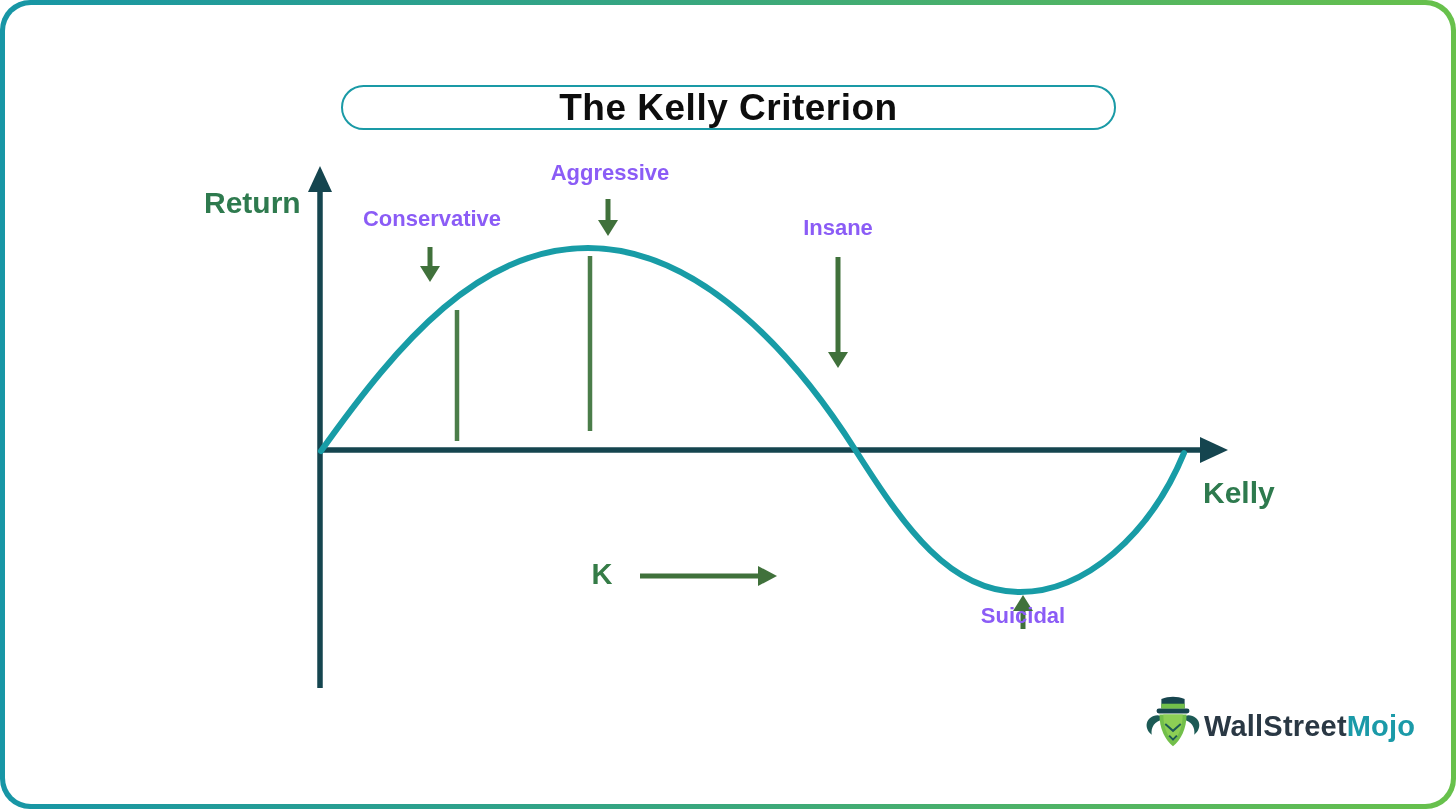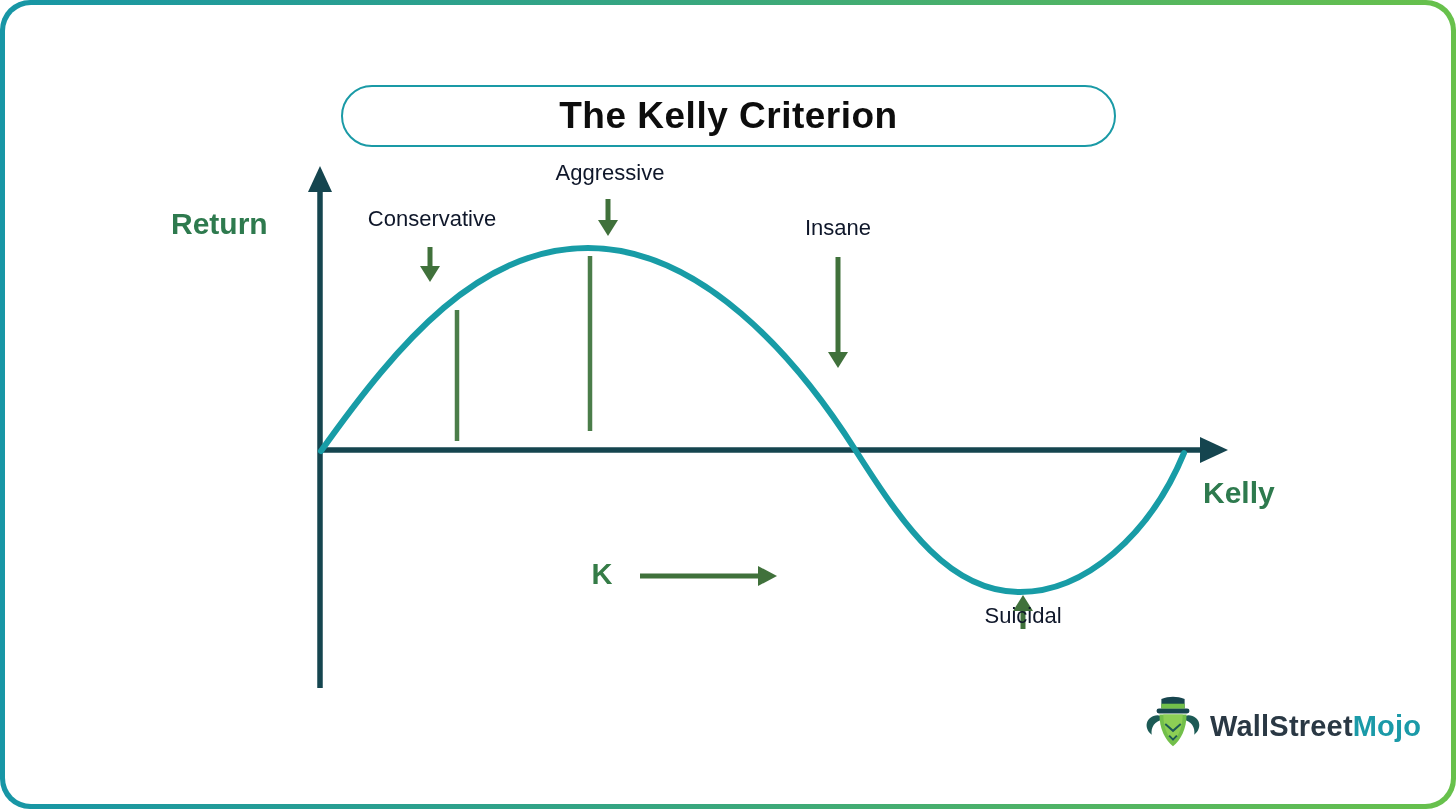--- a/index.html
+++ b/index.html
@@ -11,48 +11,48 @@
   
   .frame {
     position: absolute; inset: 0; border-radius: 30px;
     background: linear-gradient(90deg, #1796a6 0%, #3aa87c 50%, #68c14b 100%);
   }
   .frame-inner {
     position: absolute; inset: 5px; border-radius: 26px; background: #ffffff;
   }
   
   .title-box {
-    position: absolute; left: 341px; top: 85px; width: 775px; height: 62px;
+    position: absolute; left: 341px; top: 85px; width: 775px; height: 45px;
     border: 2.5px solid #1a9aa6; border-radius: 32px;
     display: flex; align-items: center; justify-content: center;
     background: #fff; box-sizing: border-box;
   }
   .title-text {
     font-size: 37px; font-weight: 700; color: #0d0d0d; letter-spacing: 0.5px;
   }
   svg.diagram { position: absolute; left: 0; top: 0; pointer-events: none; }
   .axis-label { position: absolute; font-weight: 700; color: #2e7a4e; font-size: 30px; }
-  .lbl-return { left: 171px; top: 186px; margin-top: 21px; }
+  .lbl-return { left: 204px; top: 186px; }
   .lbl-risk   { left: 1203px; top: 476px; }
   .zone-label {
     position: absolute; transform: translateX(-50%);
-    font-weight: 400; font-size: 22px; color: #0f172a; white-space: nowrap;
+    font-weight: 700; font-size: 22px; color: #8b5cf6; white-space: nowrap;
   }
   .lbl-conservative { left: 432px;  top: 206px; }
   .lbl-aggressive   { left: 610px;  top: 160px; }
   .lbl-insane       { left: 838px;  top: 215px; text-align: center; }
   .lbl-suicidal     { left: 1023px; top: 603px; }
   .lbl-k {
     position: absolute; left: 602px; top: 558px; transform: translateX(-50%);
     font-weight: 700; font-size: 29px; color: #357c47;
   }
   
   .logo {
     position: absolute; left: 1142px; top: 694px; height: 64px;
-    display: flex; align-items: center; gap: 6px;
+    display: flex; align-items: center; gap: 0;
   }
   .logo-text { font-size: 29px; font-weight: 700; letter-spacing: 0.2px; }
   .logo-text .part1 { color: #2a3844; }
   .logo-text .part2 { color: #1b9aa8; }
 </style>
 </head>
 <body>
 
 <div class="frame">
   <div class="frame-inner"></div>

